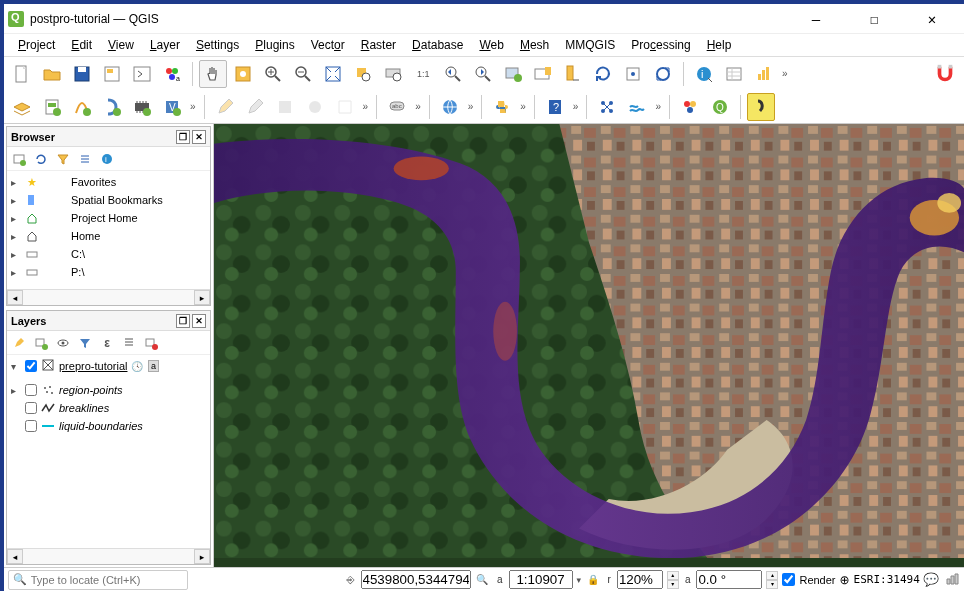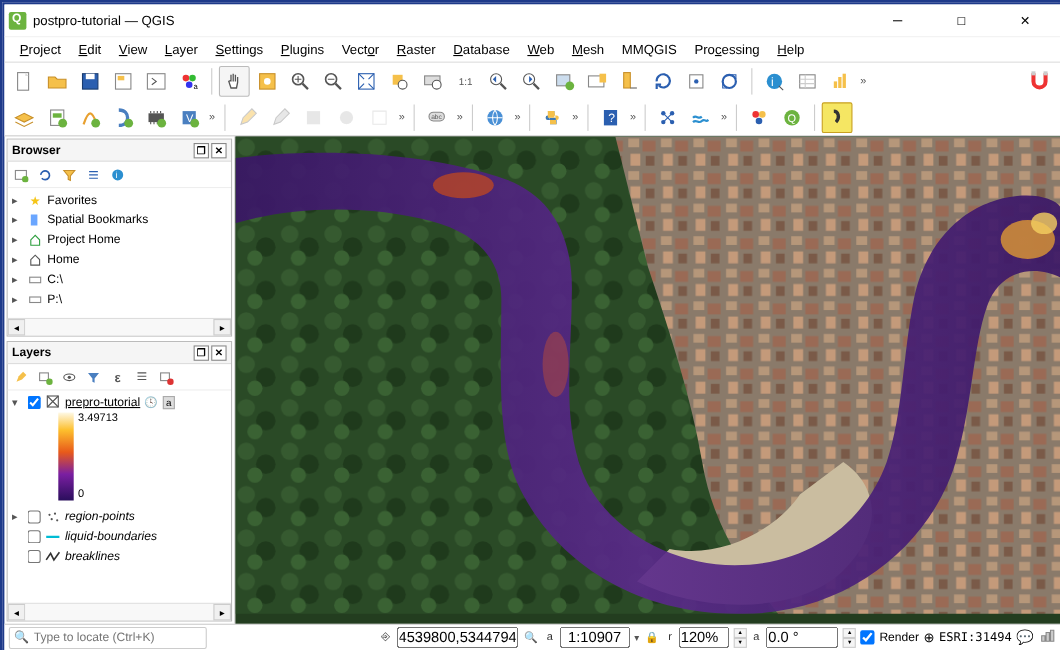--- a/index.html
+++ b/index.html
@@ -27,21 +27,21 @@
 .panel { border:1px solid #bbb; margin:2px; background:#fff; display:flex; flex-direction:column; }
 .panel .head { height:20px; background:#f5f5f5; border-bottom:1px solid #ddd; display:flex; align-items:center; padding:0 4px; font-size:11px; font-weight:bold; }
 .panel .head .pbtns { margin-left:auto; display:flex; gap:2px; }
 .panel .head .pbtn { width:14px; height:14px; border:1px solid #888; font-size:9px; display:flex; align-items:center; justify-content:center; background:#fff; }
 .panel .tb { height:24px; display:flex; align-items:center; padding:0 2px; gap:2px; border-bottom:1px solid #eee; }
 .panel .tb .sm { width:20px; height:20px; display:flex; align-items:center; justify-content:center; font-size:12px; }
 .tree { flex:1; overflow:auto; font-size:11px; padding:2px 0; }
 .trow { display:flex; align-items:center; height:18px; padding-left:4px; gap:4px; }
 .trow .exp { width:10px; font-size:10px; color:#555; }
 .trow .ic { width:14px; height:14px; display:flex; align-items:center; justify-content:center; font-size:11px; }
-.trow .lab { white-space:nowrap; }
+.trow .lab { white-space:nowrap;margin-left:28px; }
 .scroll { height:16px; border-top:1px solid #ddd; display:flex; }
 .scroll .left, .scroll .right { width:16px; border:1px solid #ccc; font-size:9px; display:flex; align-items:center; justify-content:center; background:#f0f0f0; }
 .scroll .track { flex:1; background:#f8f8f8; }
 .layers { flex:1;justify-content:flex-end; }
 .lrow { display:flex; align-items:center; min-height:18px; padding-left:4px; gap:4px; font-size:11px; }
 .lrow .exp { width:10px; font-size:10px; color:#555; }
 .lrow input[type=checkbox] { width:12px; height:12px; }
 .lrow .sw { width:14px; height:12px; }
 .lrow .lab { font-style: italic; }
 .lrow .lab.active { font-weight:normal; text-decoration:underline; font-style:normal; }
@@ -543,54 +543,47 @@
           <span class="exp">▾</span>
           <input type="checkbox" checked="" style="">
           <span class="ic"><svg width="14" height="14" viewBox="0 0 14 14">
                 <rect x="2" y="2" width="10" height="10" fill="none" stroke="#555"></rect>
                 <path d="M2 2l10 10M12 2L2 12" stroke="#555"></path>
               </svg></span>
           <span class="lab active">prepro-tutorial</span>
           <span class="ic" style="font-size:10px">🕓</span>
           <span style="background:#ddd;border:1px solid #aaa;padding:0 2px;font-size:9px">a</span>
         </div>
-        <div class="ramp-row">
-          <div class="ramp"></div>
-          <div class="vals">
-            <span>3.49713</span>
-            <span>0</span>
-          </div>
-        </div>
         <div style="height:6px"></div>
         <div class="lrow">
           <span class="exp">▸</span>
           <input type="checkbox" style="">
           <span class="sw"><svg width="14" height="12" viewBox="0 0 14 12">
                 <circle cx="4" cy="4" r="1" fill="#555"></circle>
                 <circle cx="9" cy="3" r="1" fill="#555"></circle>
                 <circle cx="6" cy="8" r="1" fill="#555"></circle>
                 <circle cx="11" cy="9" r="1" fill="#555"></circle>
               </svg></span>
           <span class="lab">region-points</span>
         </div>
         <div class="lrow">
           <span class="exp"></span>
           <input type="checkbox" style="">
           <span class="sw"><svg width="14" height="12" viewBox="0 0 14 12">
-                <path d="M1 6h12" stroke="#00bcd4" stroke-width="2"></path>
+                <path d="M1 9l4-6 3 6 5-7" fill="none" stroke="#333" stroke-width="1.5"></path>
               </svg></span>
-          <span class="lab">liquid-boundaries</span>
+          <span class="lab">breaklines</span>
         </div>
         <div class="lrow">
           <span class="exp"></span>
           <input type="checkbox" style="">
           <span class="sw"><svg width="14" height="12" viewBox="0 0 14 12">
-                <path d="M1 9l4-6 3 6 5-7" fill="none" stroke="#333" stroke-width="1.5"></path>
+                <path d="M1 6h12" stroke="#00bcd4" stroke-width="2"></path>
               </svg></span>
-          <span class="lab">breaklines</span>
+          <span class="lab">liquid-boundaries</span>
         </div>
       </div>
       <div class="scroll">
           <div class="left">◂</div>
           <div class="track"></div>
           <div class="right">▸</div>
         </div>
     </div>
   </div>
 

